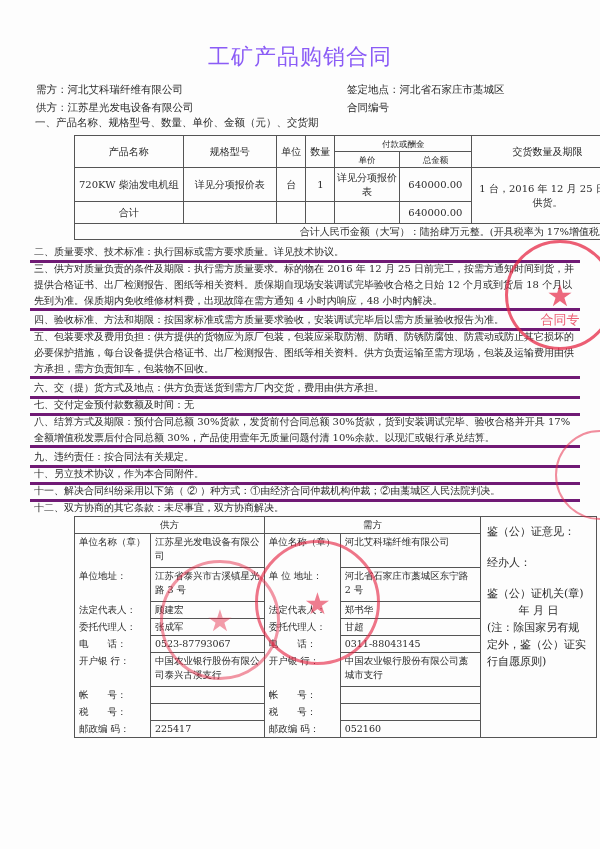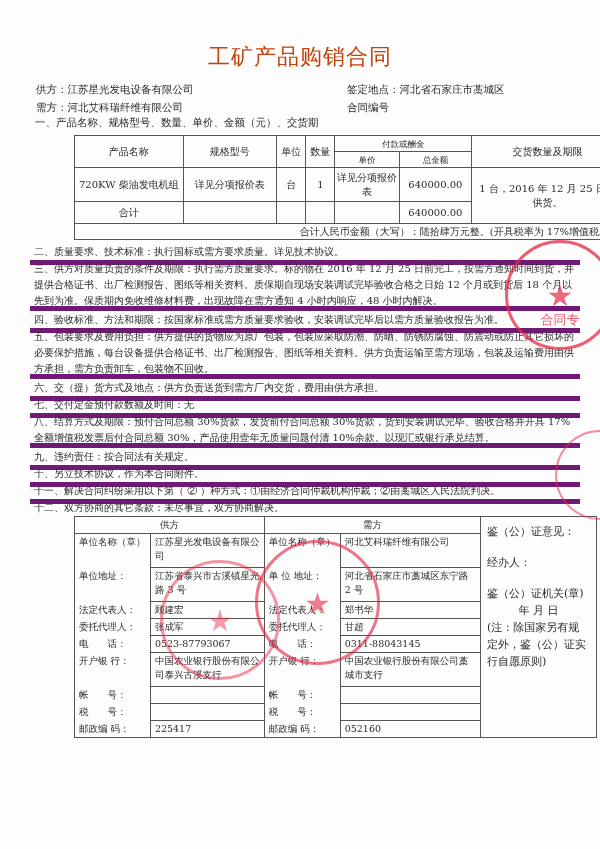--- a/index.html
+++ b/index.html
@@ -1,45 +1,45 @@
 <!DOCTYPE html>
 <html><head>
 <meta charset="utf-8">
 <style>
   * { box-sizing: border-box; margin: 0; padding: 0; }
   html, body { width: 600px; height: 849px; background: #fdfdfd; overflow: hidden; }
   body { position: relative; font-family: "DejaVu Serif", "Liberation Serif", serif; color: #2a2a2a; }
-  .title { position: absolute; top: 42px; left: 0; width: 600px; text-align: center; font-size: 22px; letter-spacing: 1px; color: #c2410c; font-family: "DejaVu Sans", sans-serif; font-weight: normal; }
+  .title { position: absolute; top: 42px; left: 0; width: 600px; text-align: center; font-size: 22px; letter-spacing: 1px; color: #8b5cf6; font-family: "DejaVu Sans", sans-serif; font-weight: normal; }
   .hdr { position: absolute; font-size: 10.5px; line-height: 18px; }
   .hdr-left { left: 36px; top: 80px; }
   .hdr-right { left: 347px; top: 80px; }
   .sec-title { position: absolute; left: 35px; top: 116px; font-size: 10.5px; }
   table { border-collapse: collapse; position: absolute; margin-left: 44px; }
   td, th { border: 1px solid #555; font-weight: normal; font-size: 10px; text-align: center; vertical-align: middle; line-height: 14px; }
   .t1 { left: 30px; top: 135px; width: 550px; }
   .t1 td { height: 22px; }
   .t1 .small { font-size: 8.5px; }
-  .clause { position: absolute; left: 30px; width: 550px; font-size: 10px; line-height: 16px; border-bottom: 5px solid #701a75; padding-left: 4px; }
+  .clause { position: absolute; left: 30px; width: 550px; font-size: 10px; line-height: 16px; border-bottom: 3px solid #701a75; padding-left: 4px; }
   .t2 { left: 30px; top: 516px; width: 523px; padding-left: 15px; }
   .t2 td { text-align: left; padding: 1px 4px; font-size: 9.5px; height: 17px; vertical-align: top; }
   .t2 td.center { text-align: center; vertical-align: middle; }
   .t2 td.nb { border-top: none; border-bottom: none; }
   .t2 td.notary { vertical-align: top; font-size: 11px; line-height: 17px; padding: 6px 6px; }
   .stamp { position: absolute; border-radius: 50%; border: 3px solid rgba(230,40,70,0.75); pointer-events: none; }
   .stamp .star { position: absolute; left: 50%; top: 50%; transform: translate(-50%,-50%); color: rgba(230,40,70,0.7); font-size: 30px; }
   .stamp .stxt { position: absolute; width: 100%; text-align: center; color: rgba(230,40,70,0.75); font-size: 13px; }
 </style>
 </head>
 <body>
 
 <div class="title">工矿产品购销合同</div>
 
 <div class="hdr hdr-left">
+  <div><span>需方：</span><span>河北艾科瑞纤维有限公司</span></div>
   <div><span>供方：</span><span>江苏星光发电设备有限公司</span></div>
-  <div><span>需方：</span><span>河北艾科瑞纤维有限公司</span></div>
 </div>
 
 <div class="hdr hdr-right">
   <div><span>签定地点：</span><span>河北省石家庄市藁城区</span></div>
   <div>合同编号</div>
 </div>
 
 <div class="sec-title">一、产品名称、规格型号、数量、单价、金额（元）、交货期</div>
 
 <table class="t1">

